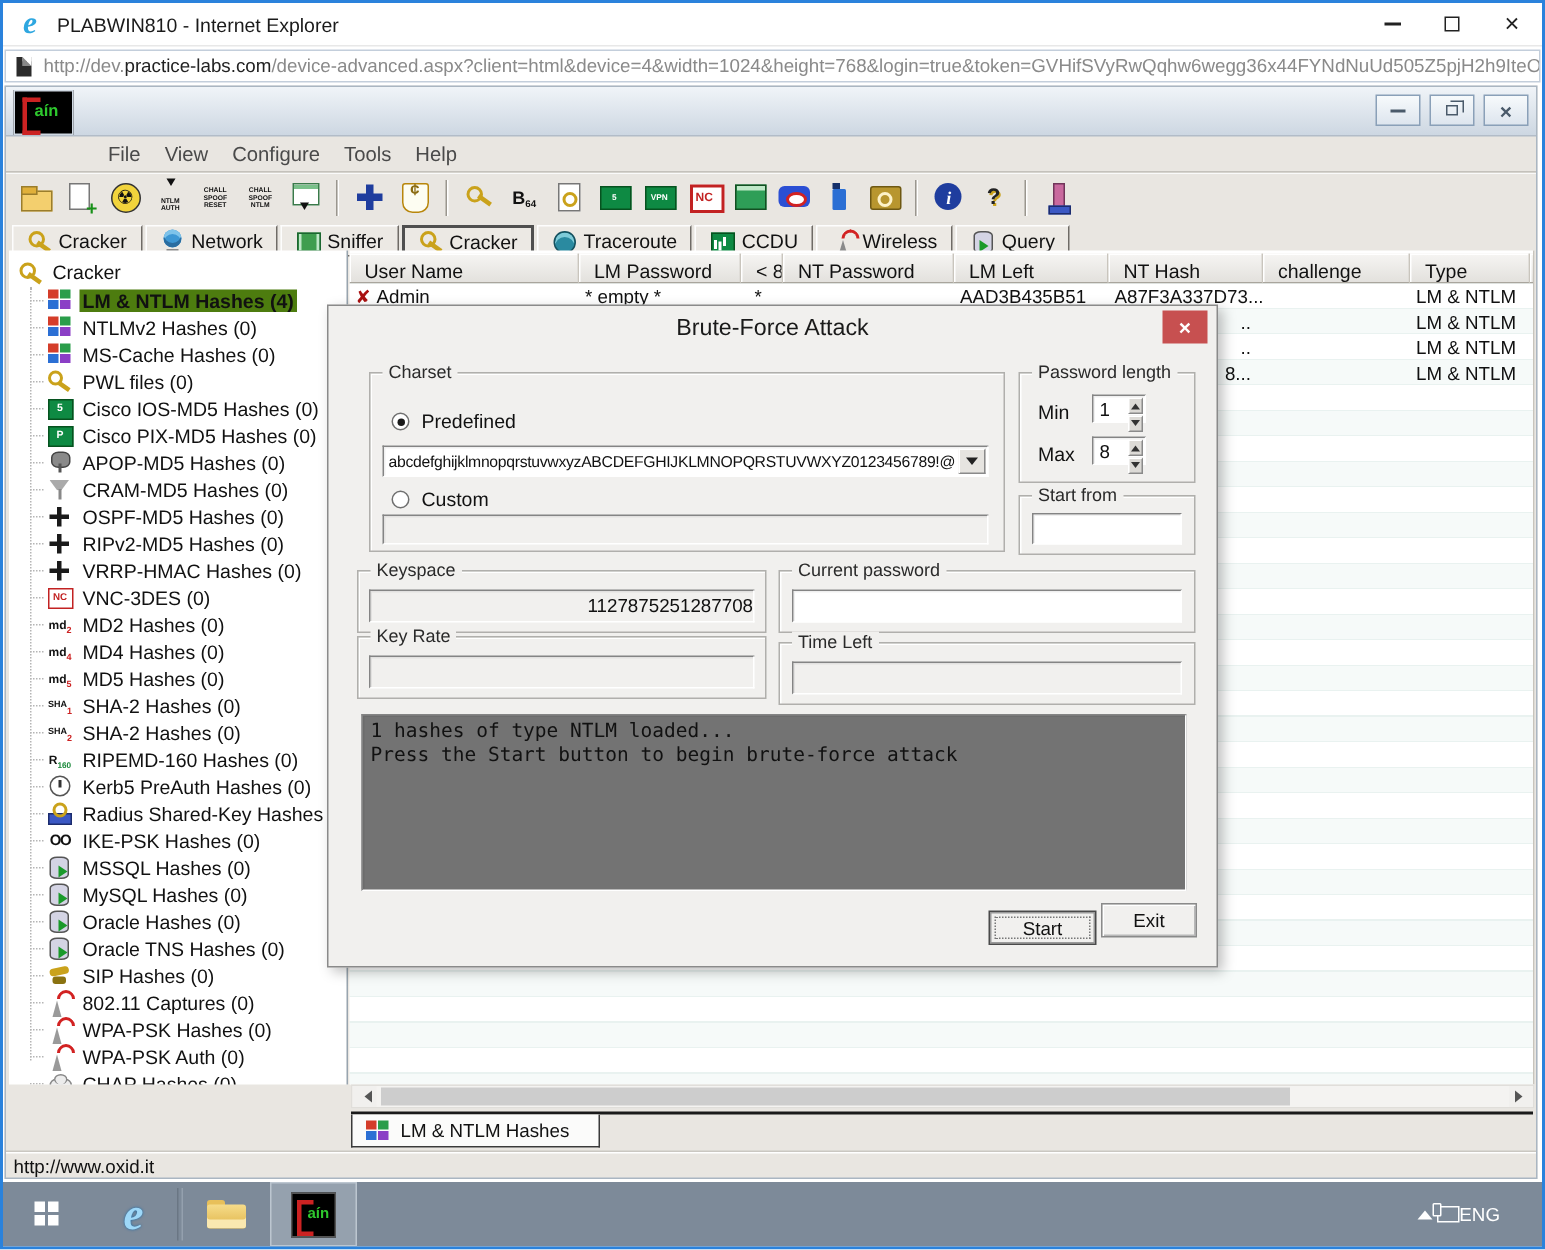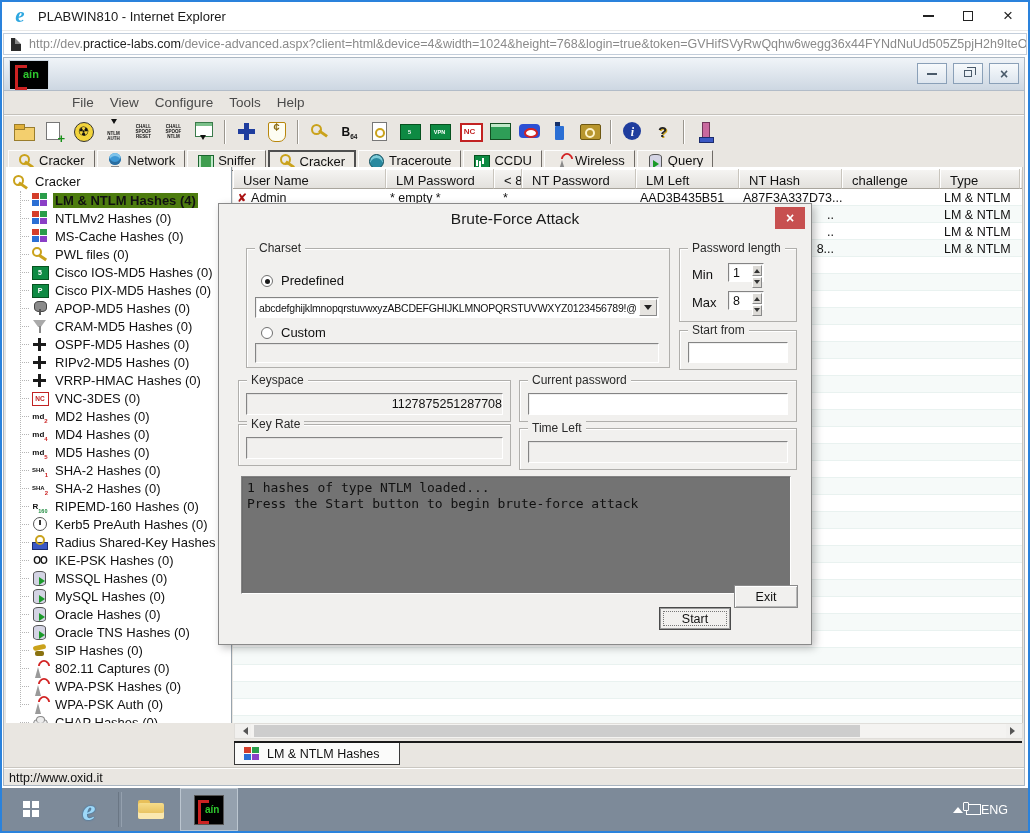--- a/index.html
+++ b/index.html
@@ -188,37 +188,37 @@
   .spin-btns { width:12px; display:flex; flex-direction:column; gap:1px; padding:1px 1px; }
   .spin-b { flex:1; background:#dcdad6; border:1px solid; border-color:#fff #8a8a8a #8a8a8a #fff; display:flex; align-items:center; justify-content:center; }
   .tri-u6 { width:0; height:0; border:3px solid transparent; border-bottom:4px solid #333; margin-bottom:2px; }
   .tri-d6 { width:0; height:0; border:3px solid transparent; border-top:4px solid #333; margin-top:2px; }
   .valbox { position:absolute; display:flex; align-items:center; font-size:12.5px; color:#111; }
   .valbox.center { justify-content:flex-end; }
   .logbox { position:absolute; left:22px; top:272px; width:550px; height:118px; background:#737373; padding:3px 5px; font:13px/16px "DejaVu Sans Mono","Liberation Mono",monospace; color:#111; white-space:pre; overflow:hidden; }
   .dlg-btn { position:absolute; height:23px; background:#f1f0ee; font-size:12.5px; color:#111; display:flex; align-items:center; justify-content:center; }
   .btn-start { left:440px; top:403px; width:72px; border:1px solid #4a4a4a; box-shadow:0 0 0 1px #9a9a9a inset; }
   .btn-start::before { content:""; position:absolute; inset:3px; border:1px dotted #777; }
-  .btn-exit { left:515px; top:381px; width:64px; border:1px solid #8a8a8a; box-shadow:inset 1px 1px 0 #fff, inset -1px -1px 0 #b8b8b8; }
+  .btn-exit { left:515px; top:398px; width:64px; border:1px solid #8a8a8a; box-shadow:inset 1px 1px 0 #fff, inset -1px -1px 0 #b8b8b8; }
   .btn-label { position:relative; z-index:1; }
 
   
   .taskbar { position:absolute; left:2px; right:2px; top:788px; height:43px; background:#7d8a99; display:flex; align-items:stretch; z-index:300; }
   .tb-button { width:58px; display:flex; align-items:center; justify-content:center; position:relative; }
   .tb-button.active { background:#95a1ae; box-shadow:inset 0 0 0 1px #bcc6d0; }
   .win-logo { width:17px; height:17px; background-image:linear-gradient(#fff,#fff),linear-gradient(#fff,#fff),linear-gradient(#fff,#fff),linear-gradient(#fff,#fff); background-size:7px 7px; background-position:0 0,9px 0,0 9px,9px 9px; background-repeat:no-repeat; }
   .tb-ie { color:#9ed8f8; font:italic bold 30px "Liberation Serif",serif; text-shadow:0 0 2px #1a6aa8; line-height:26px; }
   .tb-sep2 { width:4px; border-left:1px solid #6a7684; border-right:1px solid #94a0ae; margin:4px 0; }
   .tb-folder { position:relative; width:26px; height:20px; }
   .tb-folder::before { content:""; position:absolute; left:0; top:0; width:12px; height:5px; background:#e8c05a; border-radius:2px 2px 0 0; }
   .tb-folder::after { content:""; position:absolute; left:0; top:3px; width:26px; height:16px; background:linear-gradient(#f6dc8a,#e0b54a); border-radius:2px; box-shadow:inset 0 -6px 0 #fae8b0; }
   .tb-cain { position:relative; width:30px; height:30px; background:#000; border:1px solid #555; }
   .tb-cain::before { content:""; position:absolute; left:3px; top:4px; width:8px; height:18px; border:3px solid #cc2222; border-right:none; }
   .tb-cain::after { content:"aín"; position:absolute; left:10px; top:8px; color:#2ec82e; font:bold 10px "Liberation Sans",sans-serif; }
-  .tray { margin-left:auto; display:flex; align-items:center; padding-right:20px; }
+  .tray { margin-left:auto; display:flex; align-items:center; padding-right:28px; }
   .tray-up { width:0; height:0; border:5px solid transparent; border-bottom:6px solid #fff; margin-top:-4px; }
   .net-icon { position:relative; width:18px; height:15px; }
   .net-icon::before { content:""; position:absolute; right:0; top:2px; width:13px; height:9px; border:1.5px solid #fff; }
   .net-icon::after { content:""; position:absolute; left:0; top:0; width:4px; height:7px; border:1.5px solid #fff; border-radius:1px; background:#7d8a99; }
   .tray-lang { color:#fff; font-size:12.5px; }
 </style>
 </head>
 <body>
 
 <div id="root">

